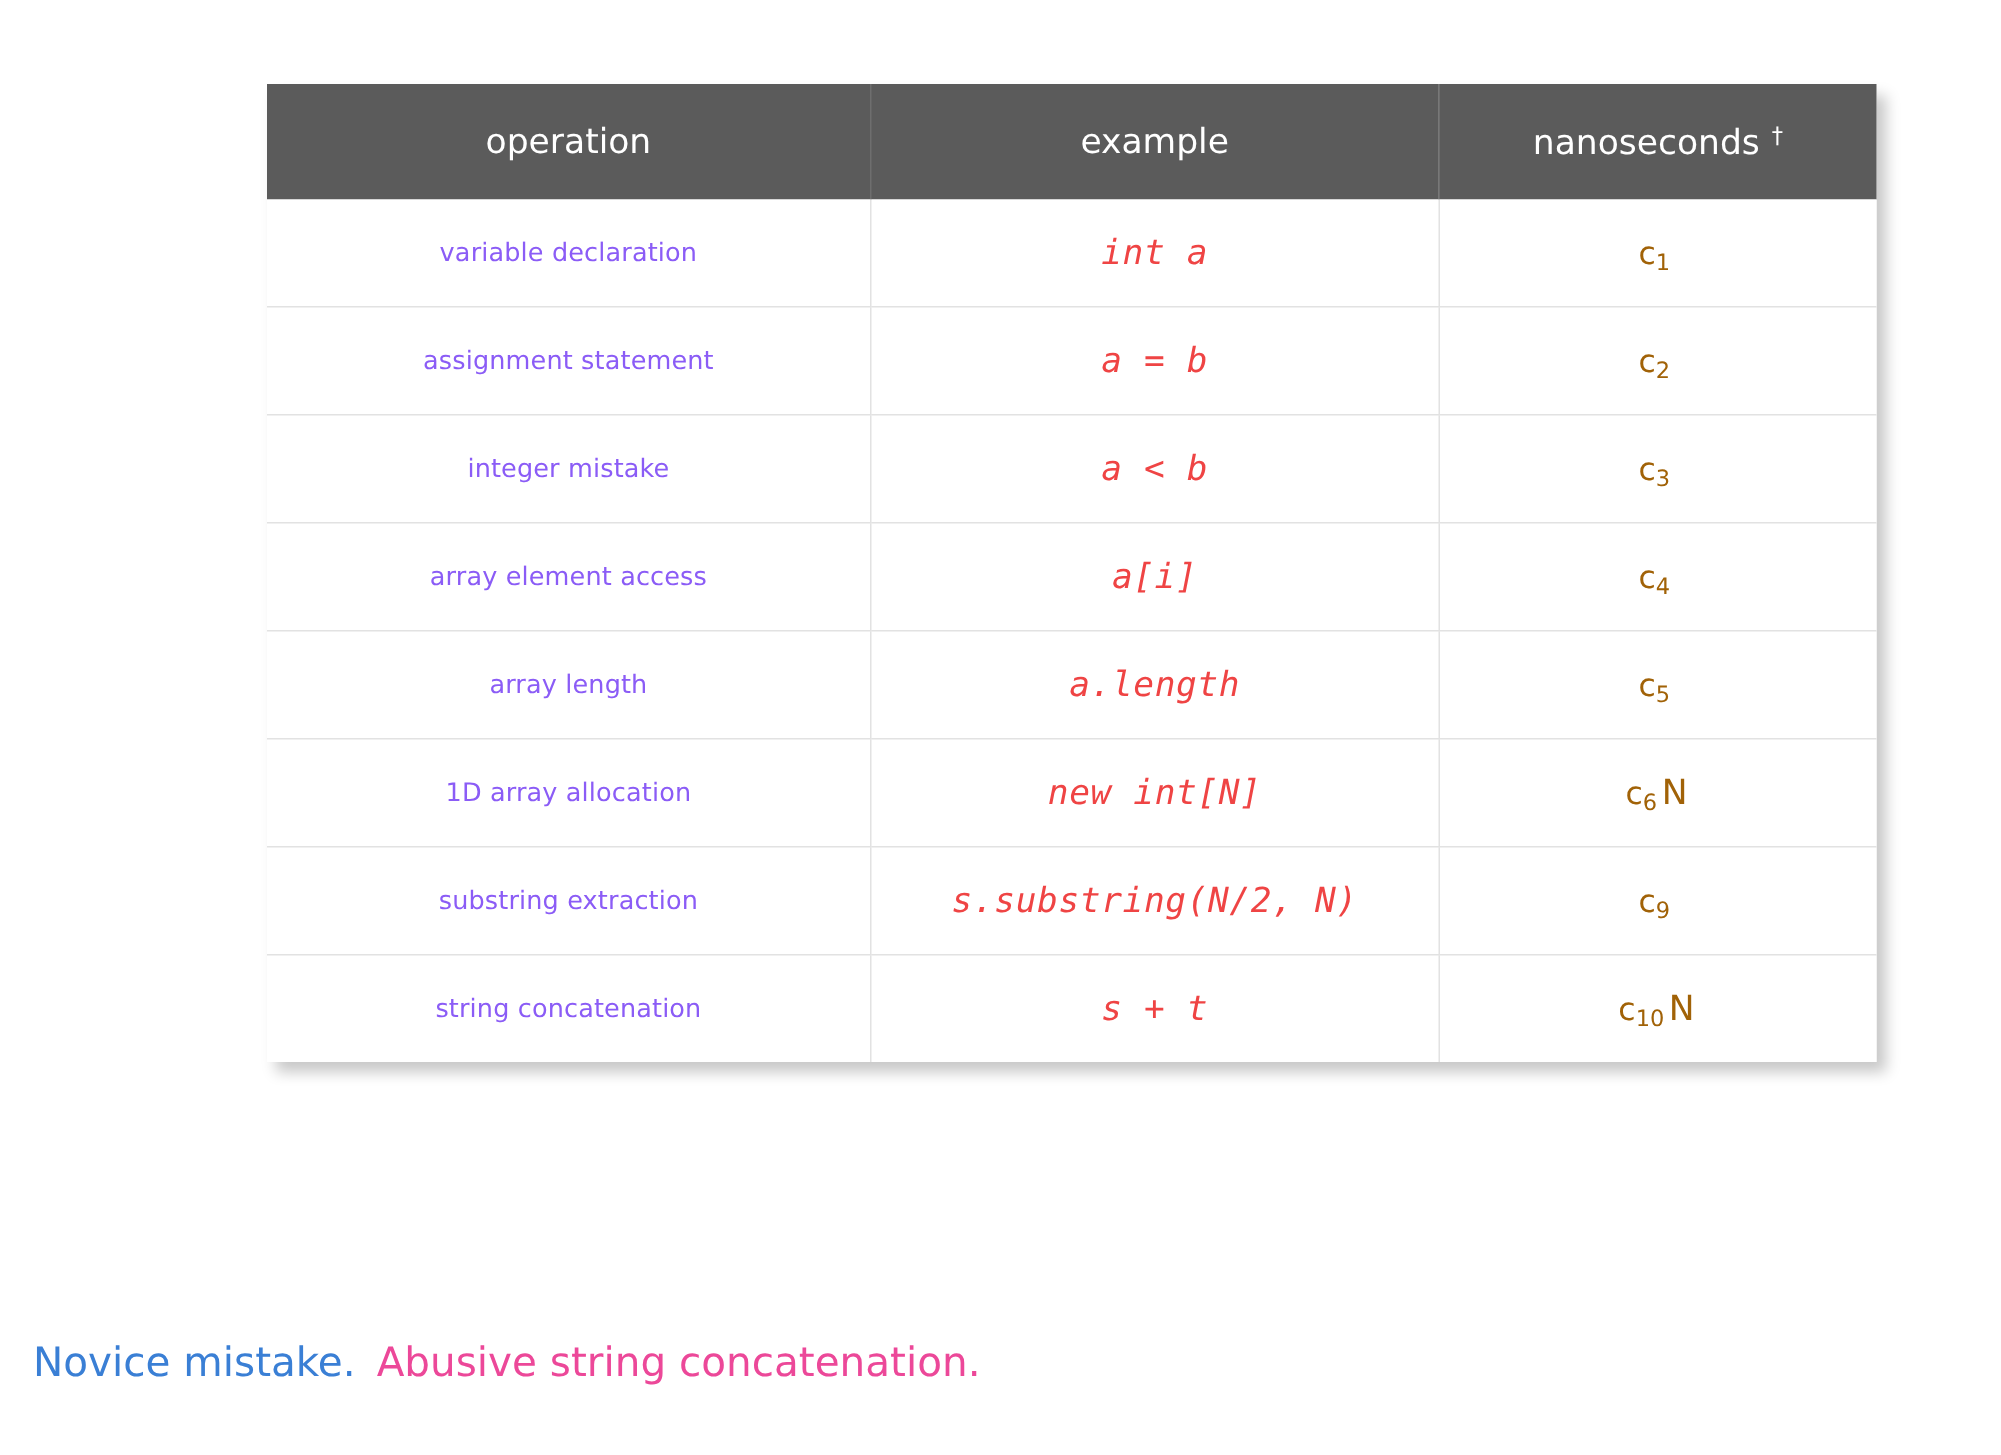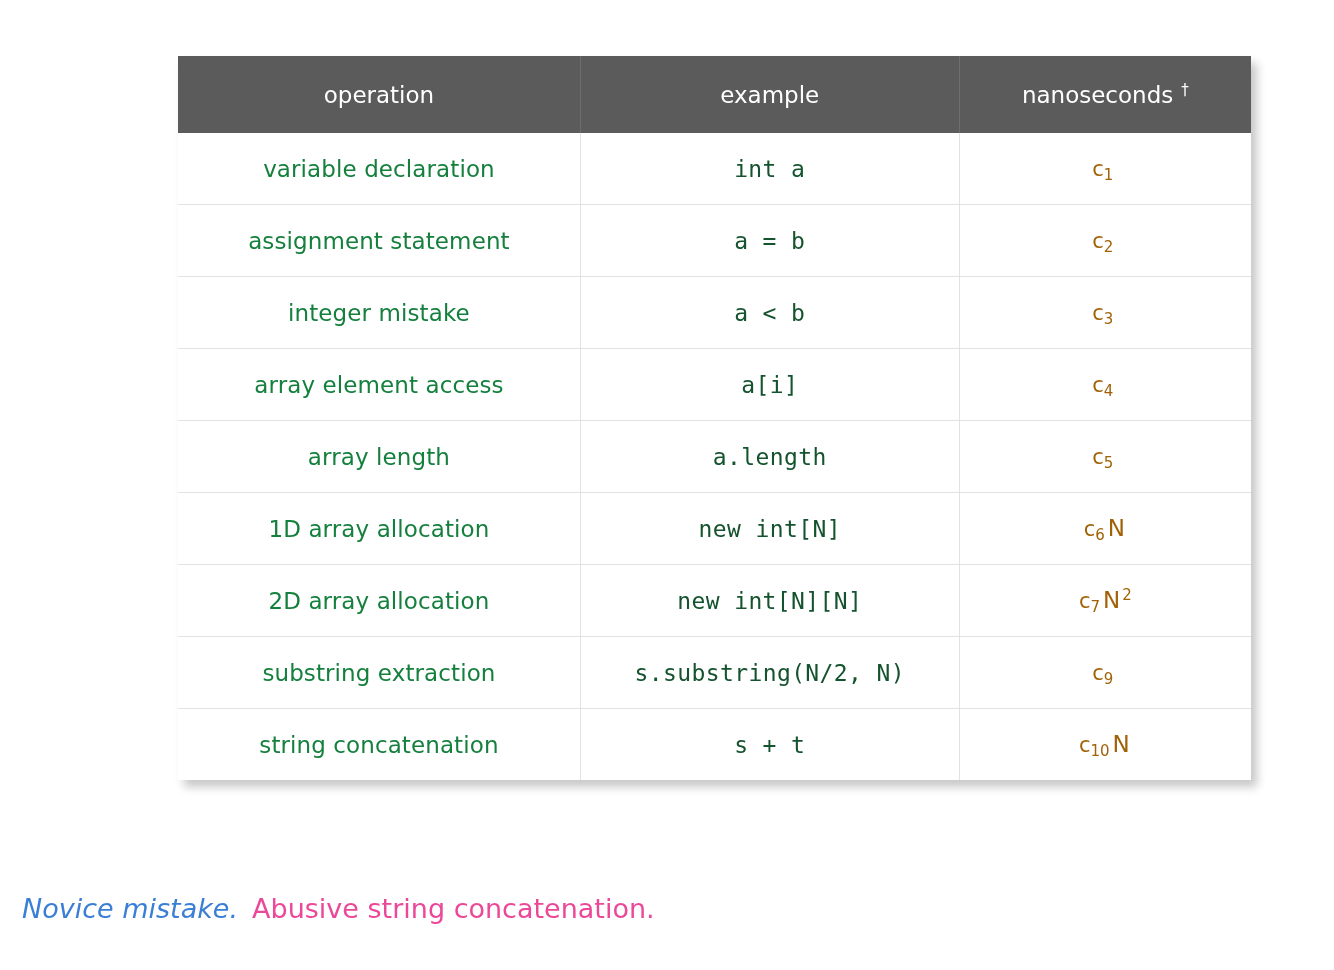--- a/index.html
+++ b/index.html
@@ -60,29 +60,30 @@
     border-bottom: none;
   }
   table.cost-table td:last-child {
     border-right: none;
   }
   .col-op   { width: 37.5%; }
   .col-ex   { width: 35.3%; }
   .col-ns   { width: 27.2%; }
 
   .op-text {
-    font-size: 23px;
-    color: #15803d;
+    font-size: 17px;
+    color: #8b5cf6;
     letter-spacing: 0.1px;
   }
   .ex-text {
     font-family: "DejaVu Sans Mono", monospace;
     font-size: 23px;
-    color: #14532d;
+    color: #ef4444;
     letter-spacing: 0.4px;
+    font-style: italic;
   }
   .ns-text {
     font-size: 21px;
     color: #a16207;
   }
   .ns-text .sub {
     font-size: 15px;
     vertical-align: -0.25em;
     letter-spacing: 0;
   }
@@ -104,21 +105,20 @@
   .footnote-line {
     position: absolute;
     left: 22px;
     top: 893px;
     width: 1280px;
     font-size: 27px;
     white-space: nowrap;
   }
   .fn-label {
     color: #3a7fd5;
-    font-style: italic;
   }
   .fn-body {
     color: #ec4899;
     margin-left: 14px;
   }
 </style>
 </head>
 <body>
 
 <div class="slide">
@@ -168,25 +168,20 @@
           <td><span class="ex-text">a.length</span></td>
           <td><span class="ns-text"><span>c</span><span class="sub">5</span><span class="factor"></span><span class="sup"></span></span></td>
         </tr>
 
         <tr>
           <td><span class="op-text">1D array allocation</span></td>
           <td><span class="ex-text">new int[N]</span></td>
           <td><span class="ns-text"><span>c</span><span class="sub">6</span><span class="factor">N</span><span class="sup"></span></span></td>
         </tr>
 
-        <tr>
-          <td><span class="op-text">2D array allocation</span></td>
-          <td><span class="ex-text">new int[N][N]</span></td>
-          <td><span class="ns-text"><span>c</span><span class="sub">7</span><span class="factor">N</span><span class="sup">2</span></span></td>
-        </tr>
 
 
         <tr>
           <td><span class="op-text">substring extraction</span></td>
           <td><span class="ex-text">s.substring(N/2, N)</span></td>
           <td><span class="ns-text"><span>c</span><span class="sub">9</span><span class="factor"></span><span class="sup"></span></span></td>
         </tr>
 
         <tr>
           <td><span class="op-text">string concatenation</span></td>

